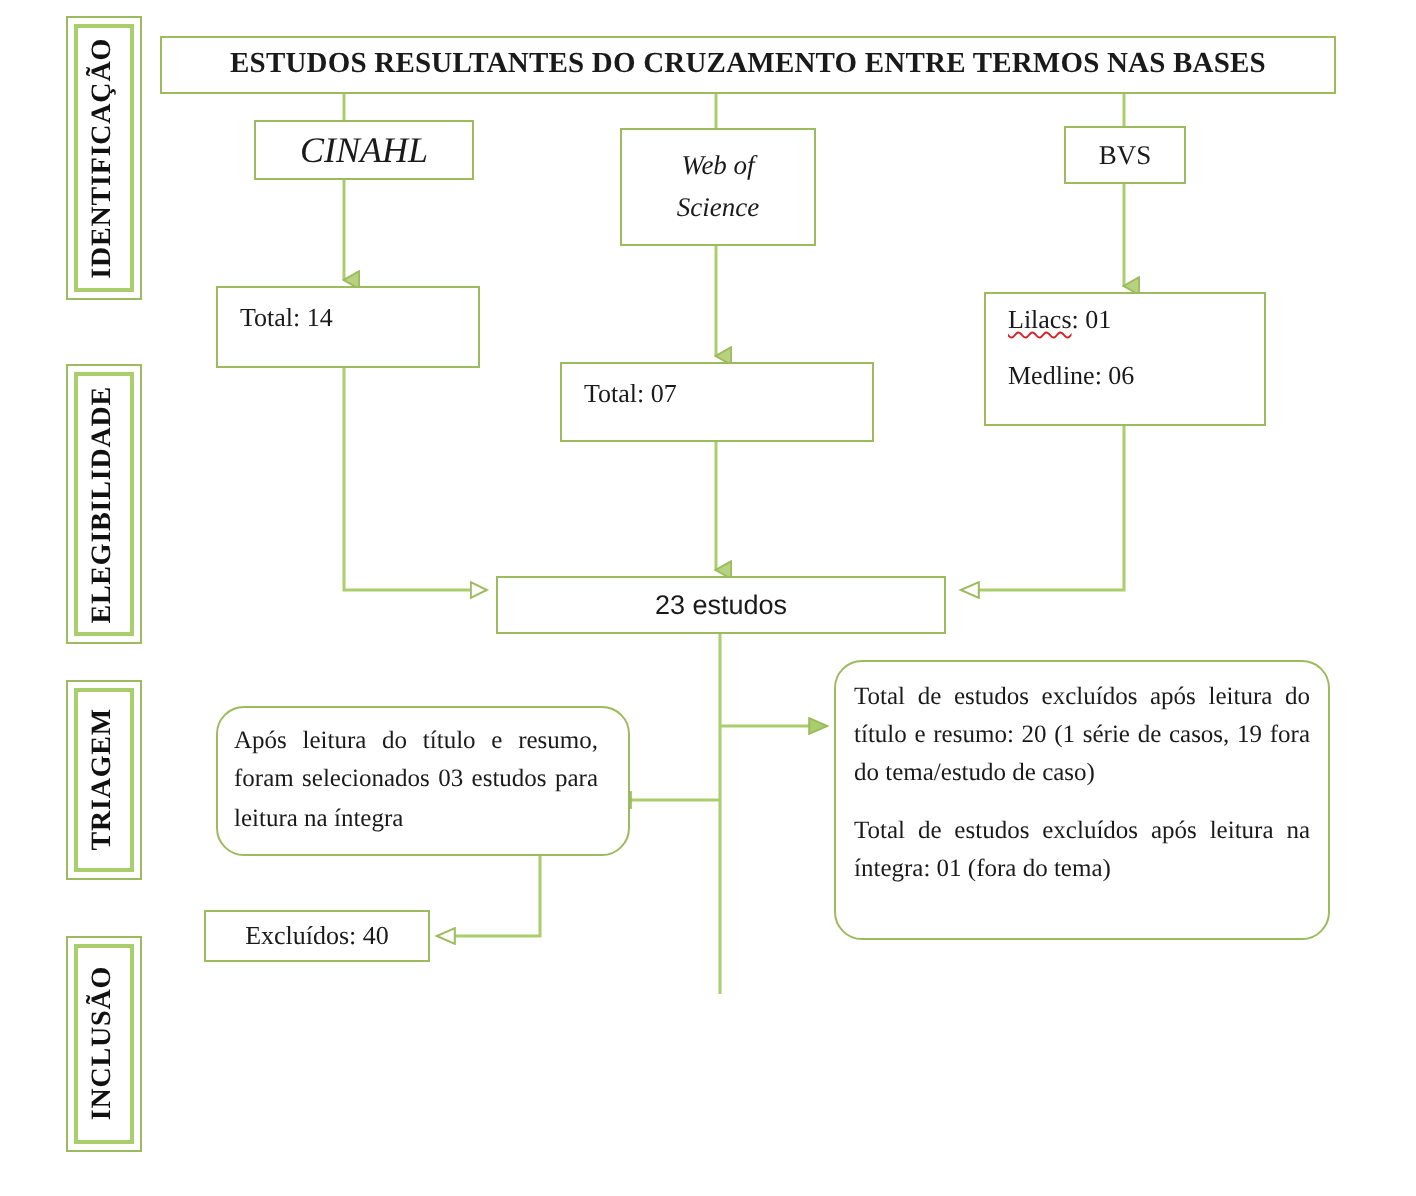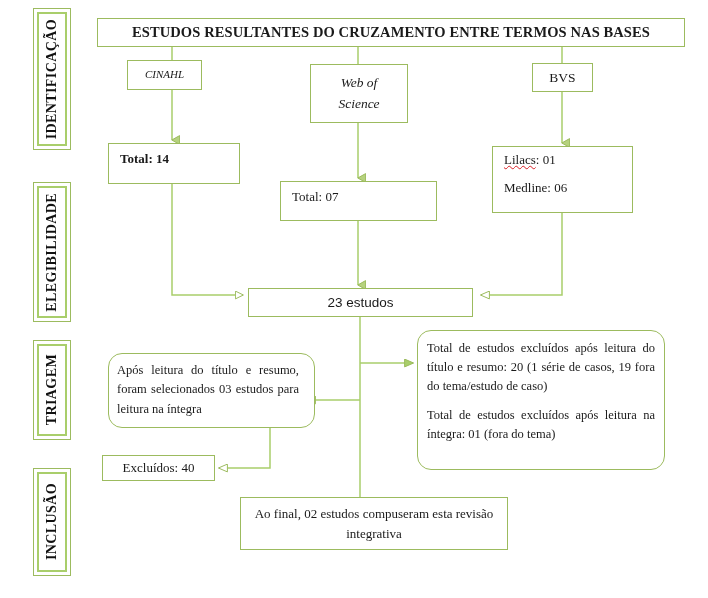--- a/index.html
+++ b/index.html
@@ -47,28 +47,28 @@
     align-items:center;
     justify-content:center;
     text-align:center;
     font-size:13px;
     line-height:1.45;
     padding:2px 6px;
   }
   .node.just{display:block;text-align:justify;text-justify:inter-word;border-radius:14px;}
 
   #title-box{
-    left:97px;top:18px;width:588px;height:29px;
+    left:80px;top:18px;width:588px;height:29px;
     font-weight:bold;font-size:14.5px;letter-spacing:0.1px;
   }
-  #db-cinahl{left:127px;top:60px;width:75px;height:30px;font-style:italic;font-size:11px;}
+  #db-cinahl{left:127px;top:60px;width:110px;height:30px;font-style:italic;font-size:18px;}
   #db-wos{left:310px;top:64px;width:98px;height:59px;font-style:italic;font-size:13.5px;line-height:1.5;}
   #db-bvs{left:532px;top:63px;width:61px;height:29px;font-size:13.5px;}
 
-  #total-cinahl{left:108px;top:143px;width:132px;height:41px;justify-content:flex-start;padding-left:11px;align-items:flex-start;padding-top:6px;font-weight:bold;}
+  #total-cinahl{left:108px;top:143px;width:132px;height:41px;justify-content:flex-start;padding-left:11px;align-items:flex-start;padding-top:6px;}
   #total-wos{left:280px;top:181px;width:157px;height:40px;justify-content:flex-start;padding-left:11px;align-items:flex-start;padding-top:6px;}
   #total-bvs{
     left:492px;top:146px;width:141px;height:67px;
     display:block;text-align:left;padding:6px 0 0 11px;
   }
   #total-bvs .ln{font-size:13px;line-height:1.1;}
   #total-bvs .ln2{margin-top:14px;}
   .misspell{
     text-decoration:underline;
     text-decoration-color:#d81f26;
@@ -214,17 +214,14 @@
 
   <div class="node" id="excluded-box">
     <span>Excluídos: 40</span>
   </div>
 
   <div class="node just" id="excluded-detail">
     <p>Total de estudos excluídos após leitura do título e resumo: 20 (1 série de casos, 19 fora do tema/estudo de caso)</p>
     <p>Total de estudos excluídos após leitura na íntegra: 01 (fora do tema)</p>
   </div>
 
-  <div class="node" id="final-box">
-    <span>Ao final, 02 estudos compuseram esta revisão integrativa</span>
-  </div>
 
 </div>
 
 </body></html>

